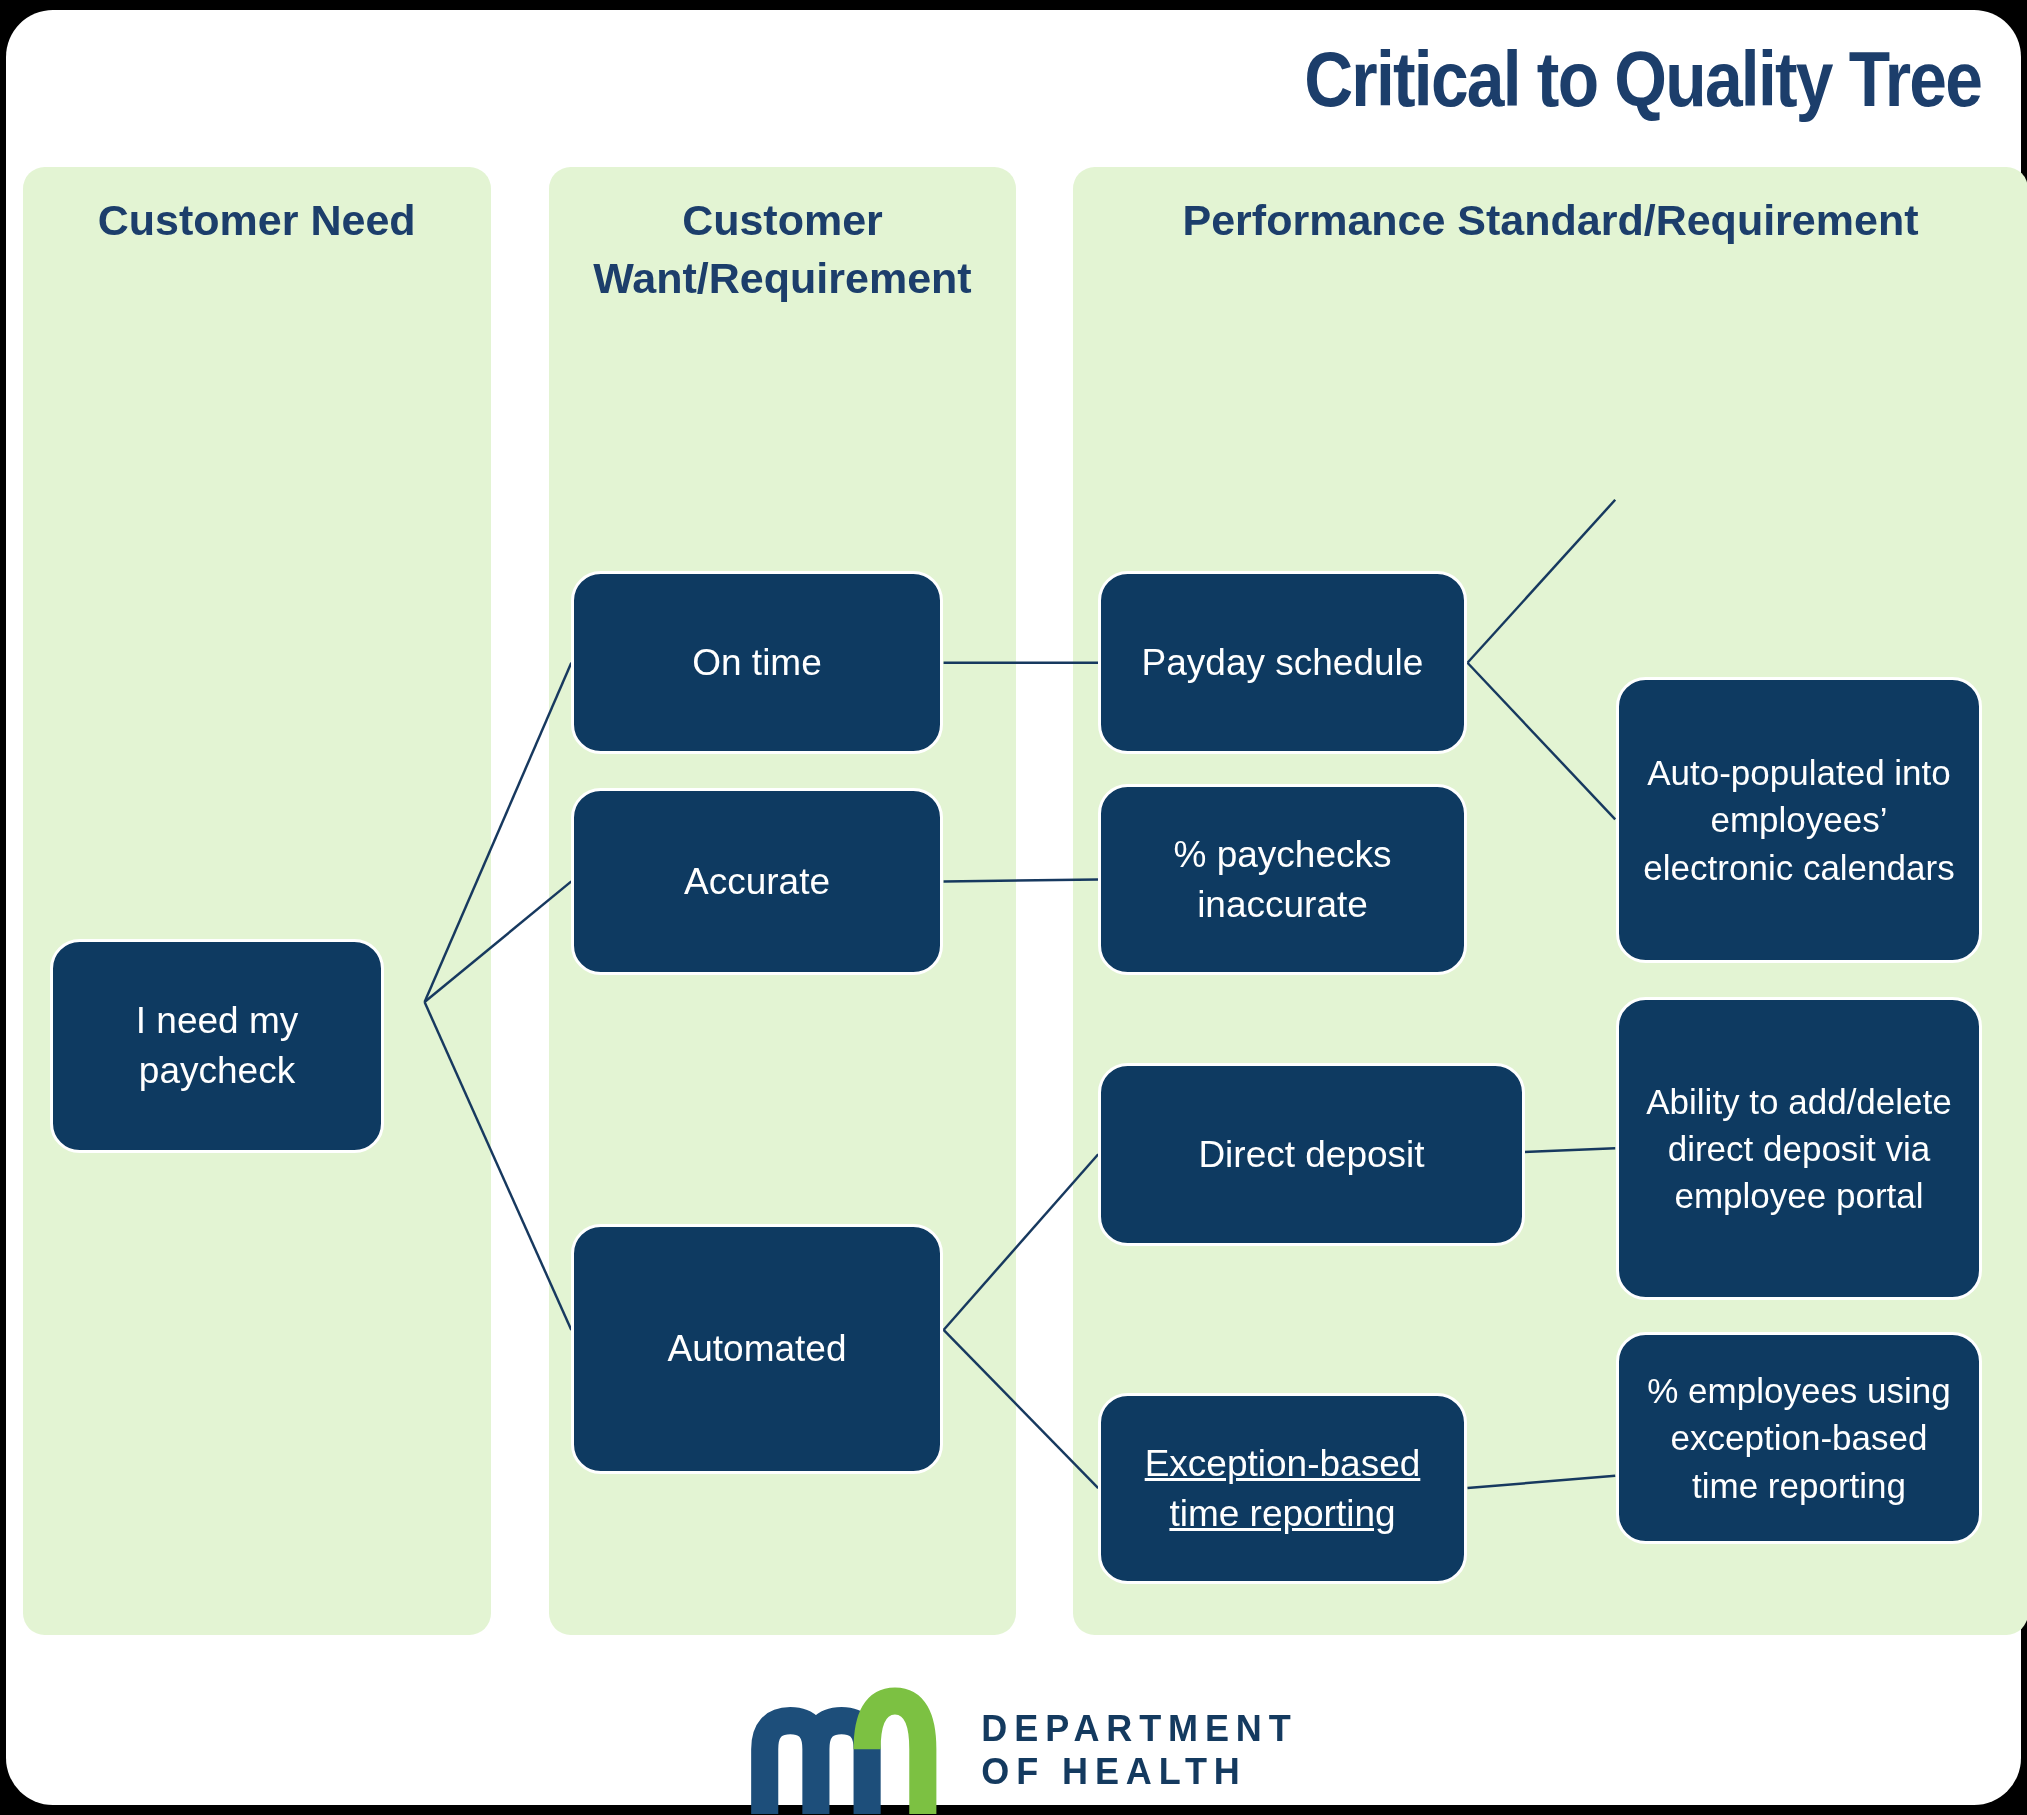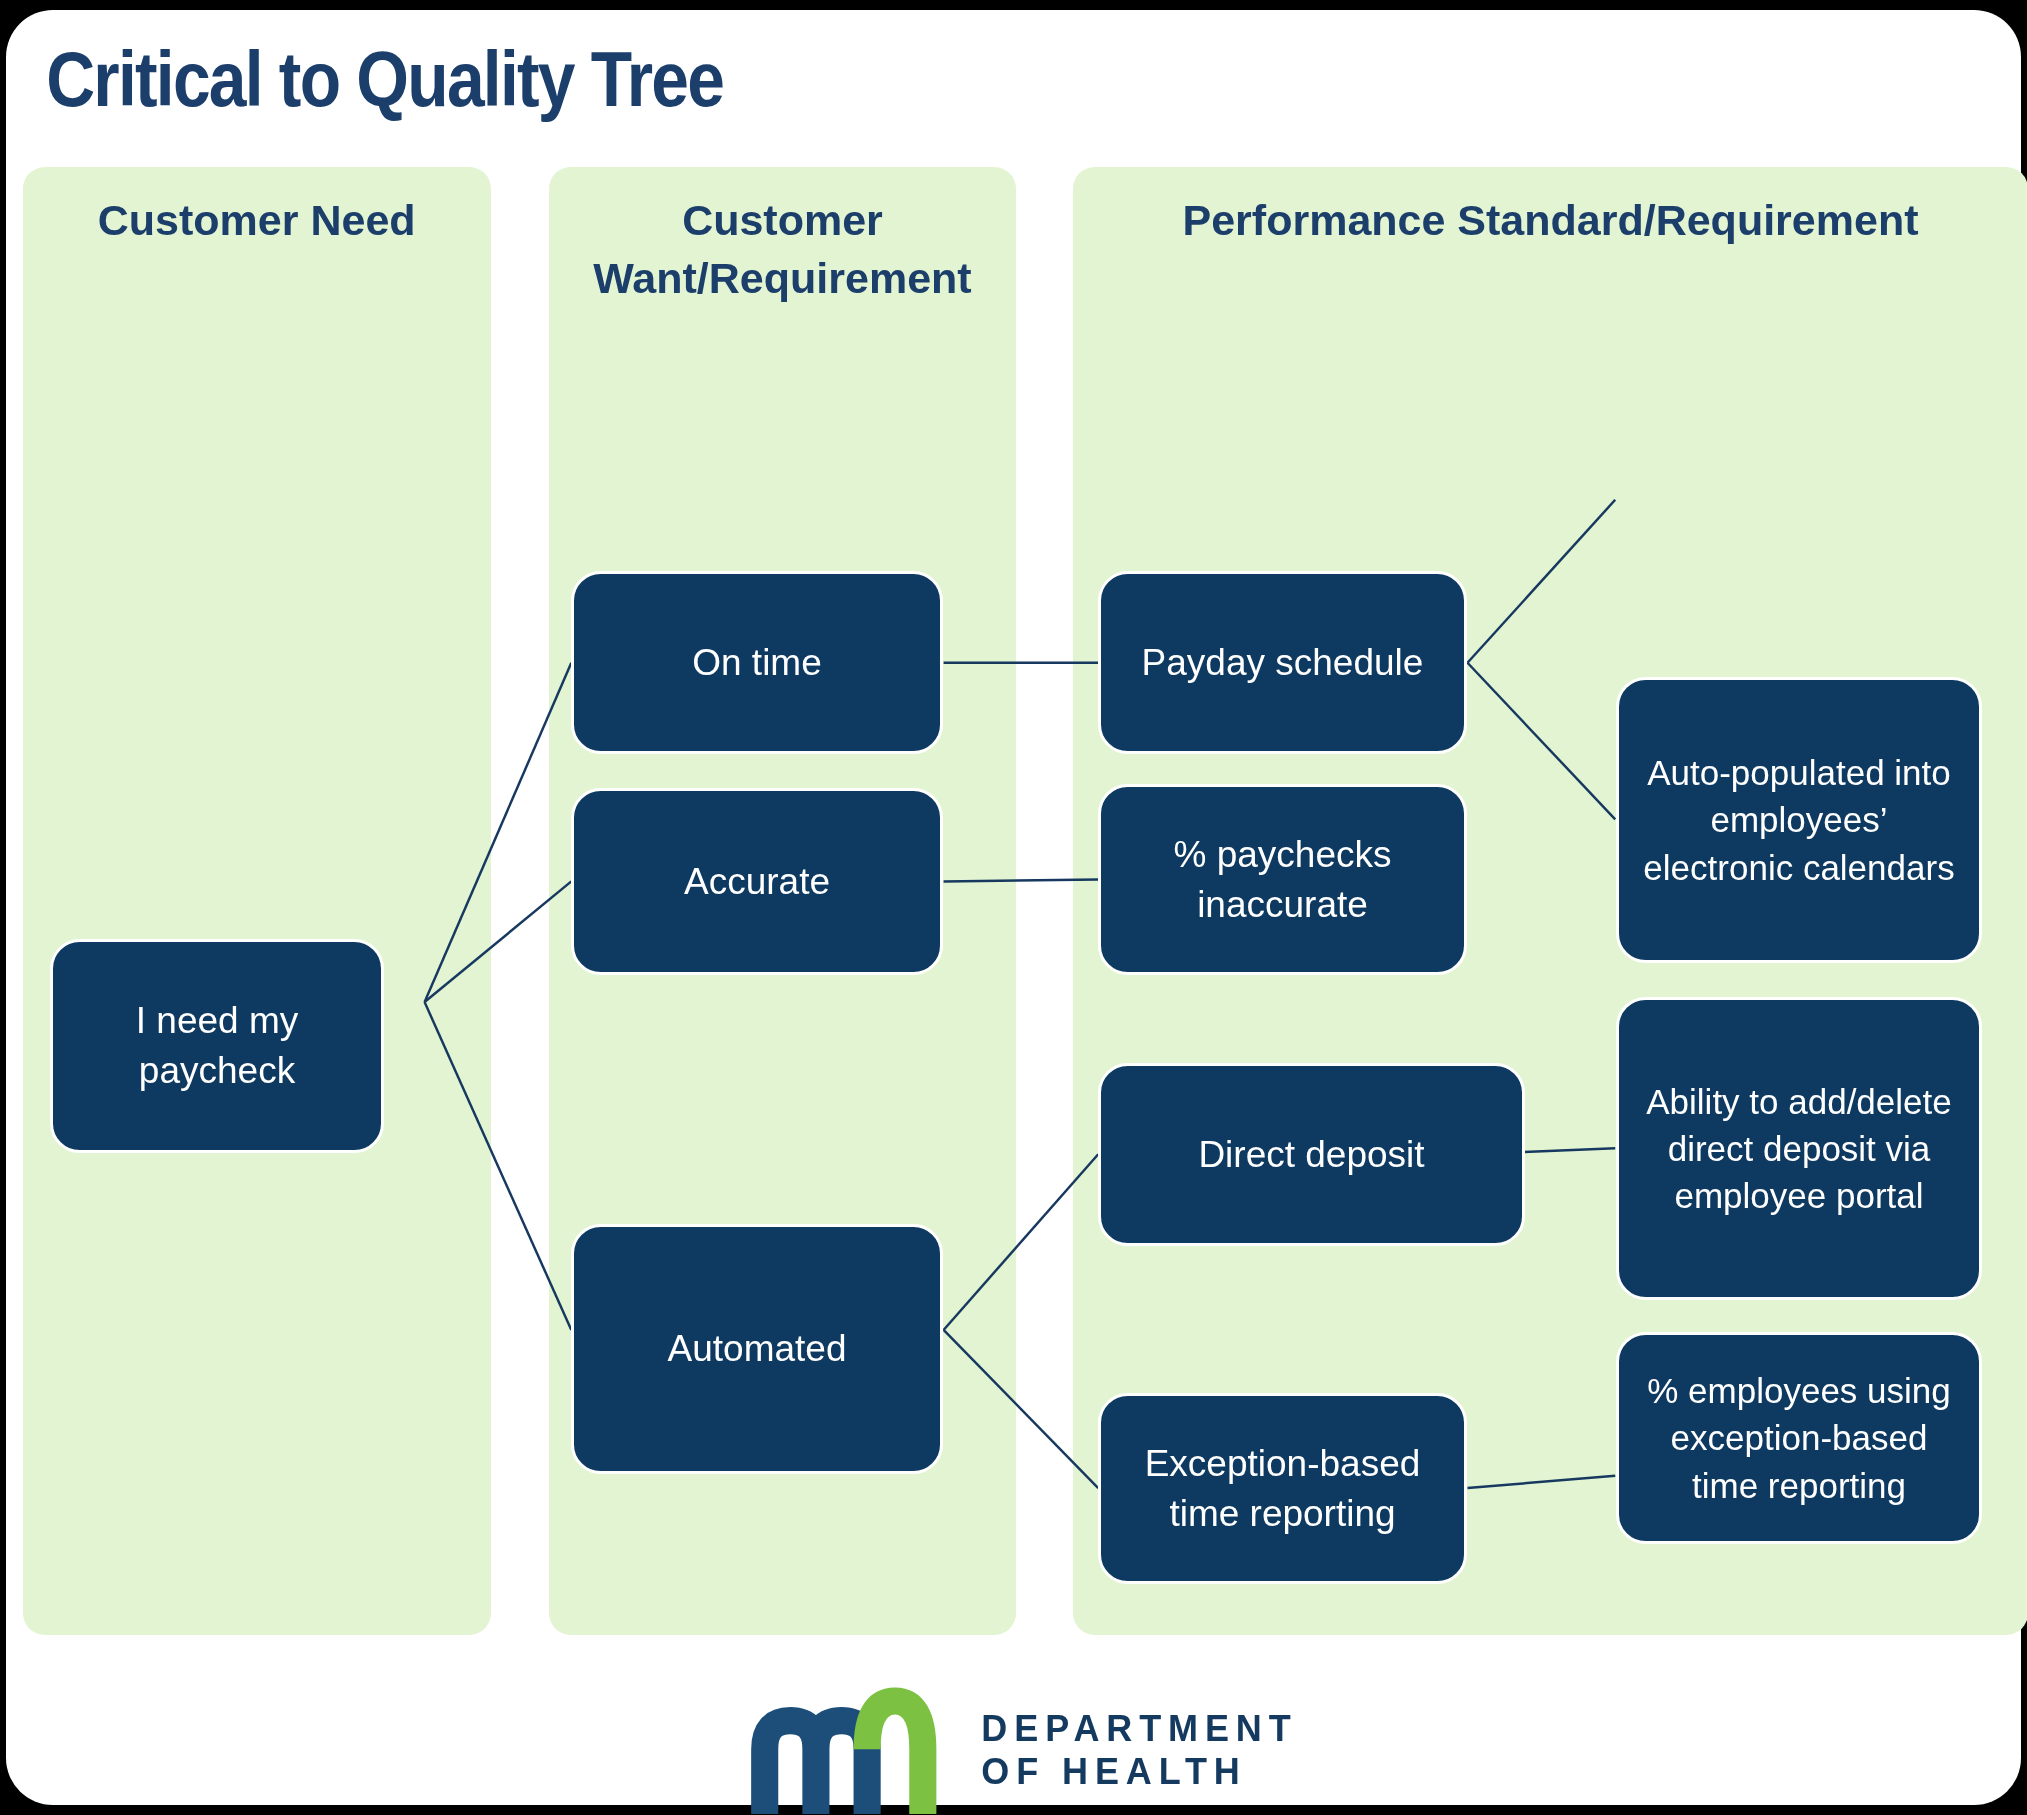--- a/index.html
+++ b/index.html
@@ -5,21 +5,21 @@
   html,body{margin:0;padding:0;background:#000;}
   .stage{
     position:relative;width:2027px;height:1815px;background:#000;overflow:hidden;
     font-family:"Liberation Sans", sans-serif;
   }
   .card{
     position:absolute;left:5.9px;top:9.9px;right:5.9px;bottom:9.9px;
     background:#ffffff;border-radius:47px;
   }
   .title{
-    position:absolute;left:0;top:35px;width:2027px;text-align:left;
+    position:absolute;left:0;top:35px;width:2027px;text-align:right;
     color:#1c3e6b;font-size:77px;font-weight:bold;letter-spacing:-2px;
   }
   .title span{display:inline-block;transform:scaleX(.88);transform-origin:center;}
   .panel{
     position:absolute;top:167px;height:1468px;background:#e3f4d3;border-radius:21.7px;padding-left:28px;
   }
   #panel-1{left:22.7px;width:440px;}
   #panel-2{left:549px;width:439px;}
   #panel-3{left:1073px;width:927px;}
   .panel-header{
@@ -34,21 +34,21 @@
     color:#ffffff;font-size:37px;line-height:1.35;padding:9.9px 23.6px;
   }
   .node.small-text{font-size:35px;padding:9.9px 19.7px;}
   #node-need     {left:50px;  top:939px;  width:334px; height:214px;}
   #node-on_time  {left:571px; top:571px;  width:372px; height:183px;}
   #node-accurate {left:571px; top:788px;  width:372px; height:187px;}
   #node-automated{left:571px; top:1224px; width:372px; height:250px;}
   #node-payday   {left:1098px;top:571px;  width:369px; height:183px;}
   #node-pct_pay  {left:1098px;top:784px;  width:369px; height:191px;}
   #node-direct   {left:1098px;top:1063px; width:427px; height:183px;}
-  #node-except   {left:1098px;top:1393px; width:369px; height:191px;}
+  #node-except   {left:1098px;top:1393px; width:369px; height:191px;text-decoration:underline;}
   #node-r1       {left:1616px;top:355px;  width:366px; height:291px;}
   #node-r2       {left:1616px;top:677px;  width:366px; height:286px;}
   #node-r3       {left:1616px;top:997px; width:366px; height:303px;}
   #node-r4       {left:1616px;top:1332px; width:366px; height:212px;}
   .logo{
     position:absolute;left:0;top:1686px;width:2027px;
     display:flex;align-items:center;justify-content:center;gap:33px;z-index:3;
   }
   .logo-mark{width:219px;height:128px;}
   .logo-word{

